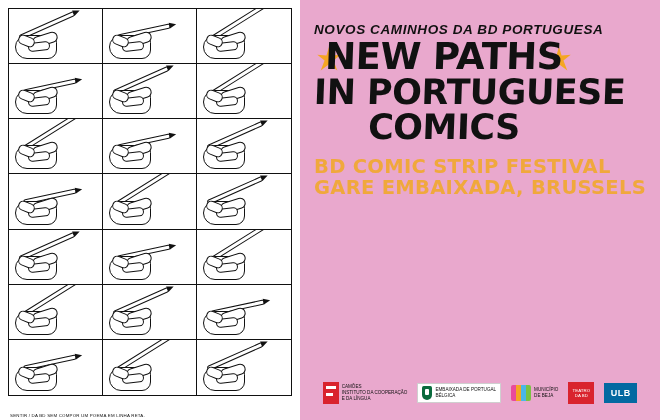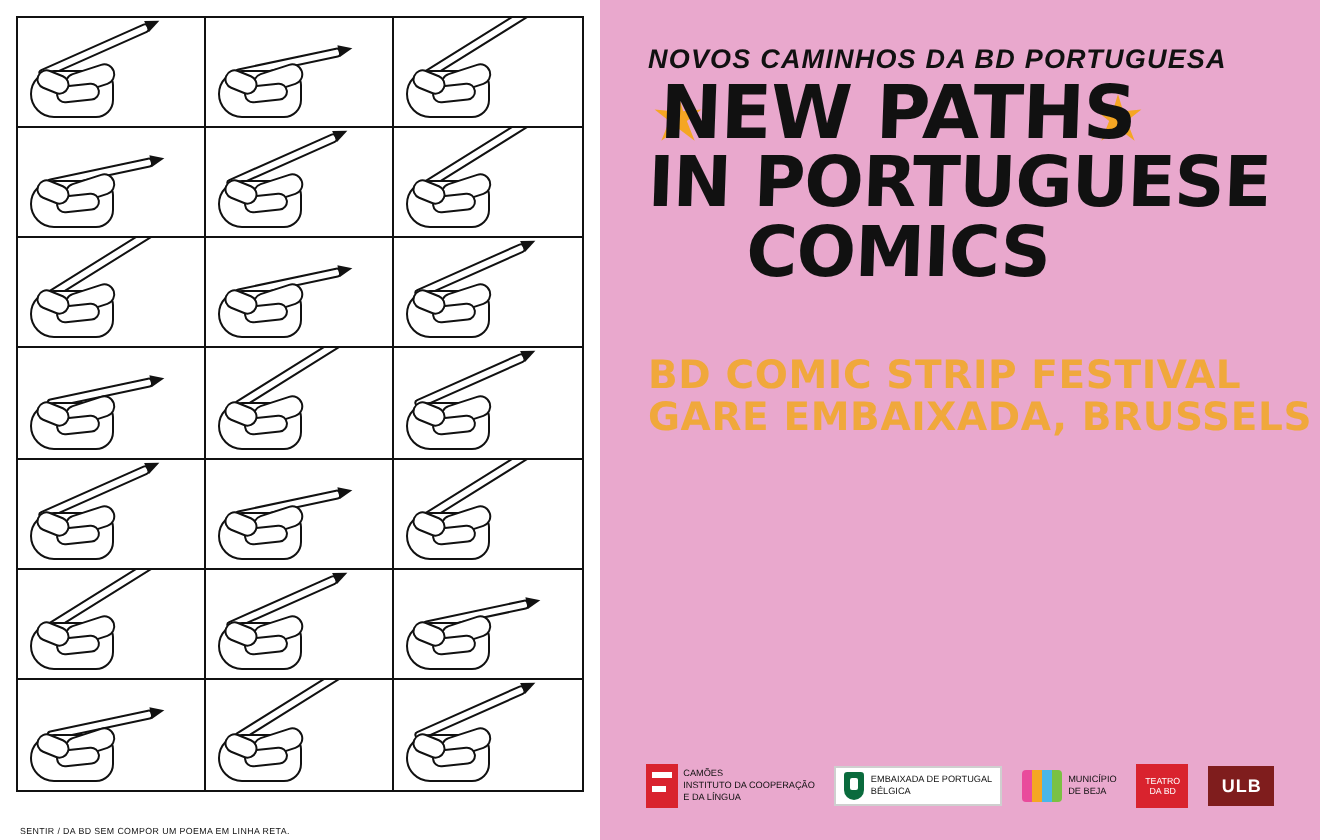--- a/index.html
+++ b/index.html
@@ -113,21 +113,21 @@
   }
 
   
   .content {
     position: absolute;
     left: 300px;
     top: 0;
     width: 288px;
     height: 420px;
     box-sizing: border-box;
-    padding: 14px 14px 0 24px;
+    padding: 14px 14px 0 14px;
     text-align: center;
   }
   .kicker {
     font-family: "Liberation Sans", sans-serif;
     font-style: italic;
     font-weight: bold;
     font-size: 13.5px;
     letter-spacing: .6px;
     color: #111;
     margin: 8px 0 2px 0;
@@ -154,21 +154,21 @@
     position: absolute;
     width: 26px;
     height: 26px;
     background: #f5a623;
     clip-path: polygon(50% 0%, 60% 33%, 95% 30%, 67% 52%, 82% 90%, 50% 66%, 18% 90%, 33% 52%, 5% 30%, 40% 33%);
   }
   .star.left { left: 2px; top: 8px; }
   .star.right { right: 2px; top: 8px; }
 
   .festival {
-    margin-top: 32px;
+    margin-top: 11px;
     font-family: "DejaVu Sans", sans-serif;
     font-weight: bold;
     color: #f0a83c;
     line-height: 1.08;
     letter-spacing: .3px;
   }
   .festival div { font-size: 19.5px; white-space: nowrap; }
 
   .credits {
     margin-top: 14px;
@@ -265,21 +265,21 @@
     display: flex;
     align-items: center;
     justify-content: center;
     text-align: center;
     padding: 1px;
     box-sizing: border-box;
   }
   .ulb-box {
     width: 33px;
     height: 20px;
-    background: #7f1d1d;
+    background: #0369a1;
     color: #fff;
     font-size: 9px;
     font-weight: bold;
     display: flex;
     align-items: center;
     justify-content: center;
     letter-spacing: .5px;
   }
 </style>
 </head>

